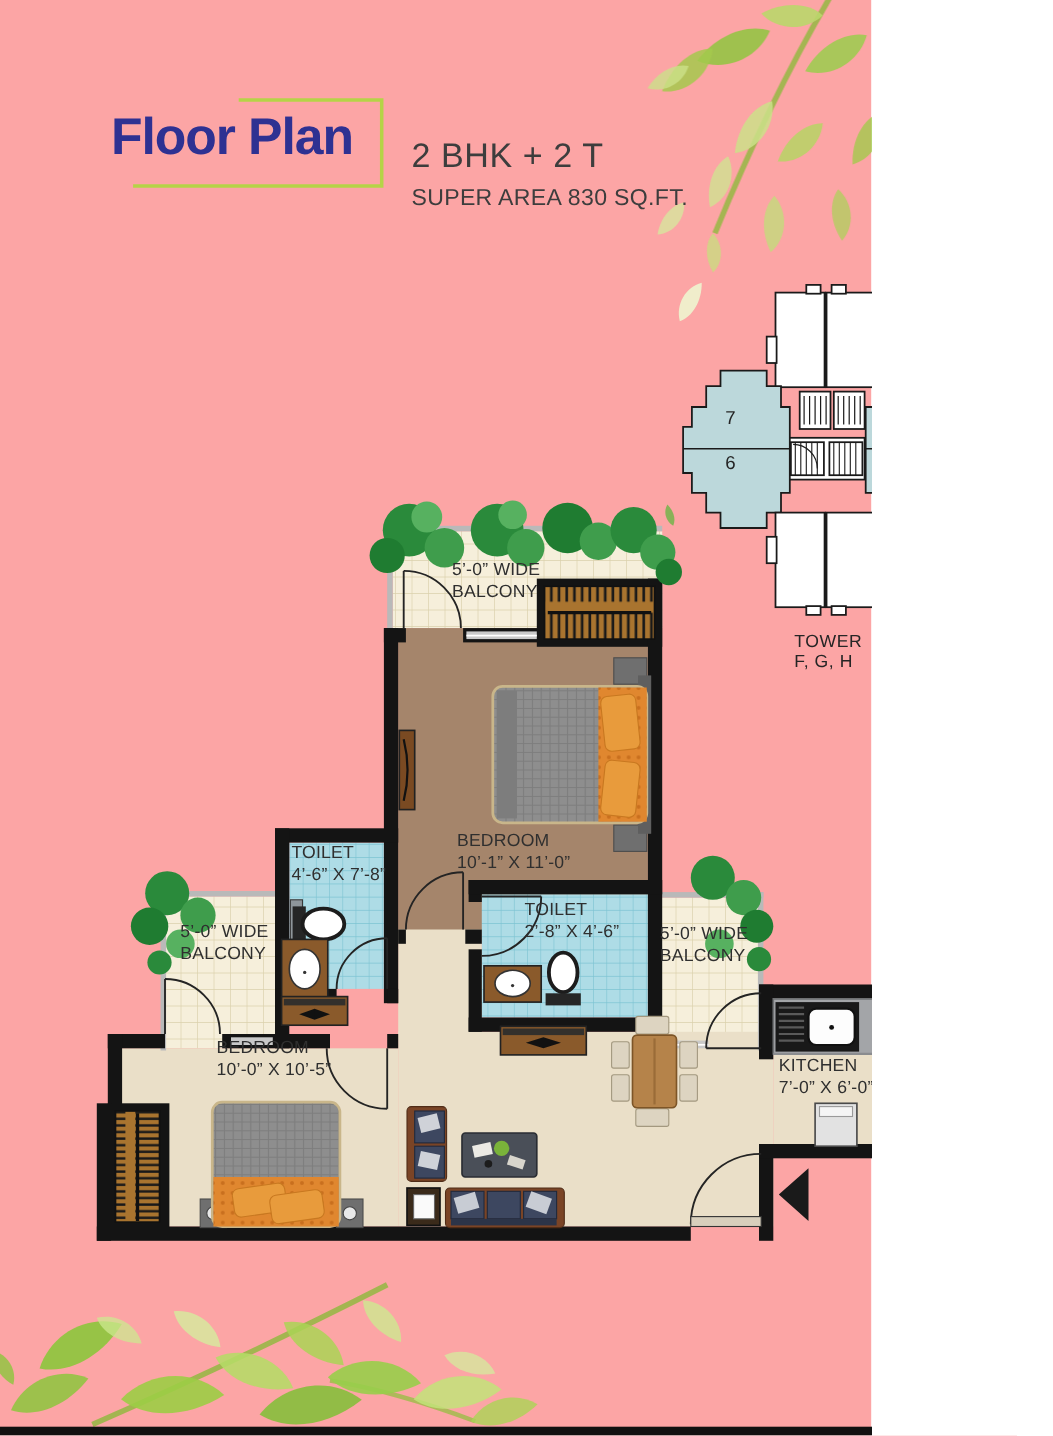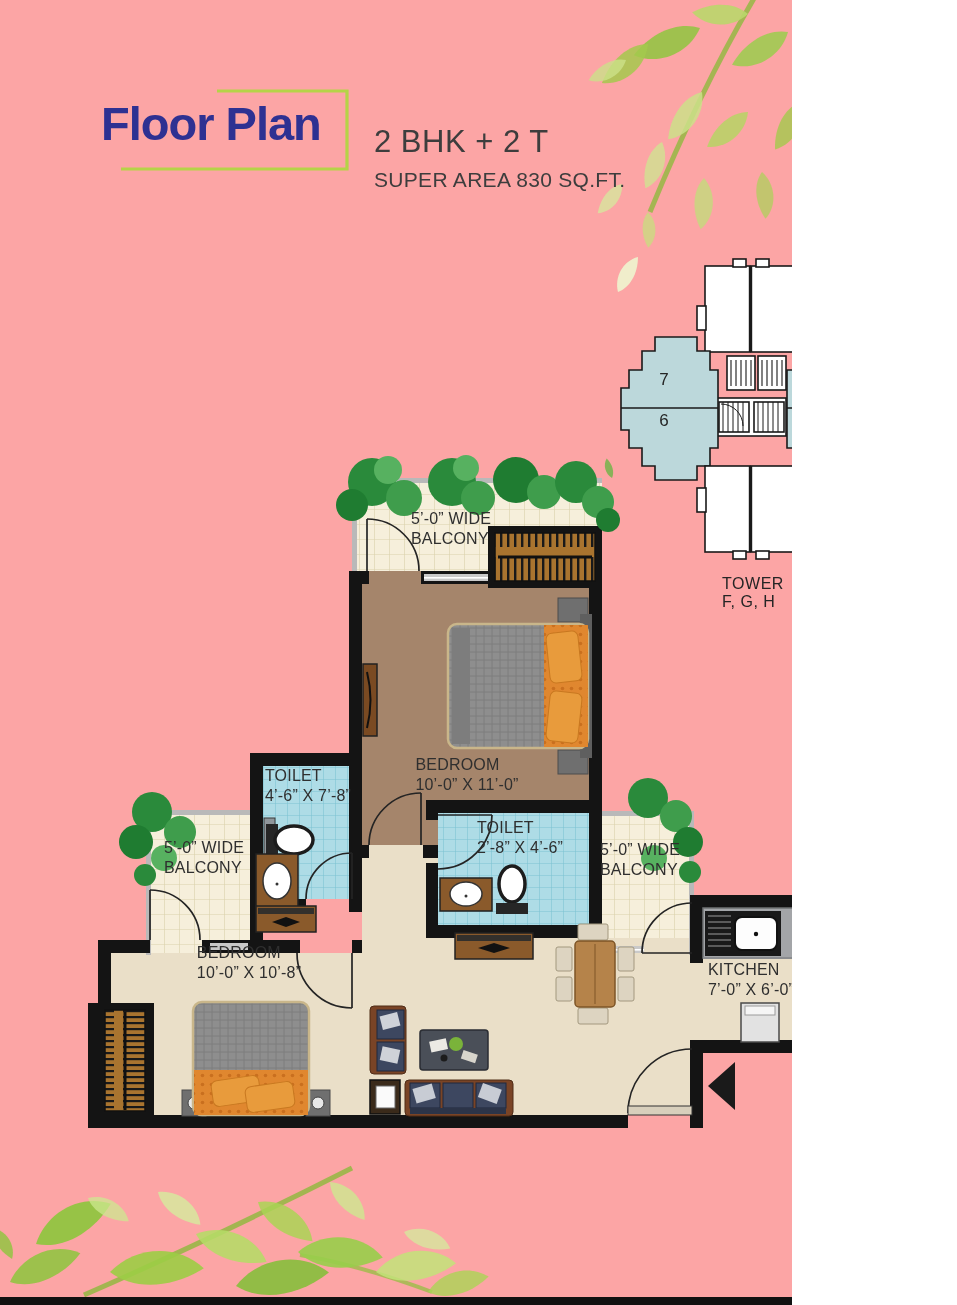--- a/index.html
+++ b/index.html
@@ -407,40 +407,40 @@
 <div class="unitnum" style="left:664px;top:411px;">6</div>
 <div class="unitnum" style="left:838px;top:370px;">2</div>
 <div class="unitnum" style="left:838px;top:411px;">3</div>
 
 <div class="lbl" style="left:451px;top:509px;">
   <div>5’-0” WIDE</div>
   <div>BALCONY</div>
 </div>
 <div class="lbl" style="left:467px;top:755px;">
   <div>BEDROOM</div>
-  <div>10’-0” X 11’-0”</div>
+  <div>10’-1” X 11’-0”</div>
 </div>
 <div class="lbl" style="left:308px;top:766px;">
   <div>TOILET</div>
   <div>4’-6” X 7’-8”</div>
 </div>
 <div class="lbl" style="left:520px;top:818px;">
   <div>TOILET</div>
   <div>2’-8” X 4’-6”</div>
 </div>
 <div class="lbl" style="left:204px;top:838px;">
   <div>5’-0” WIDE</div>
   <div>BALCONY</div>
 </div>
 <div class="lbl" style="left:640px;top:840px;">
   <div>5’-0” WIDE</div>
   <div>BALCONY</div>
 </div>
 <div class="lbl" style="left:249px;top:943px;">
   <div>BEDROOM</div>
-  <div>10’-0” X 10’-8”</div>
+  <div>10’-0” X 10’-5”</div>
 </div>
 <div class="lbl" style="left:751px;top:960px;">
   <div>KITCHEN</div>
   <div>7’-0” X 6’-0”</div>
 </div>
 
 </div>
 
 </body></html>

